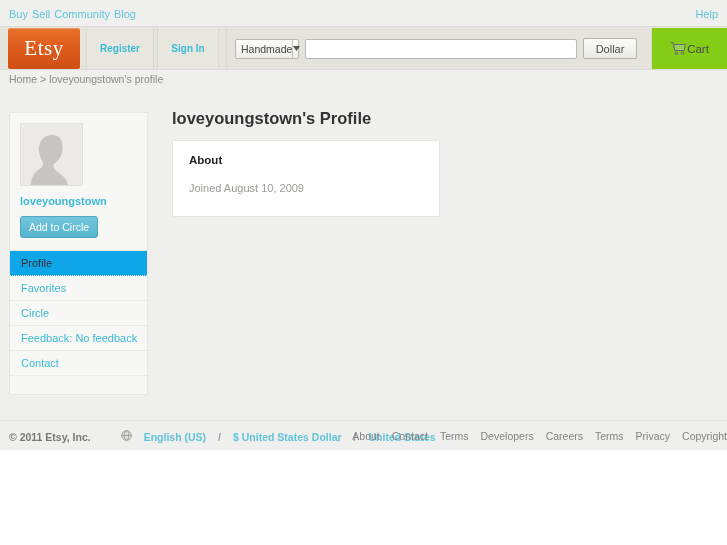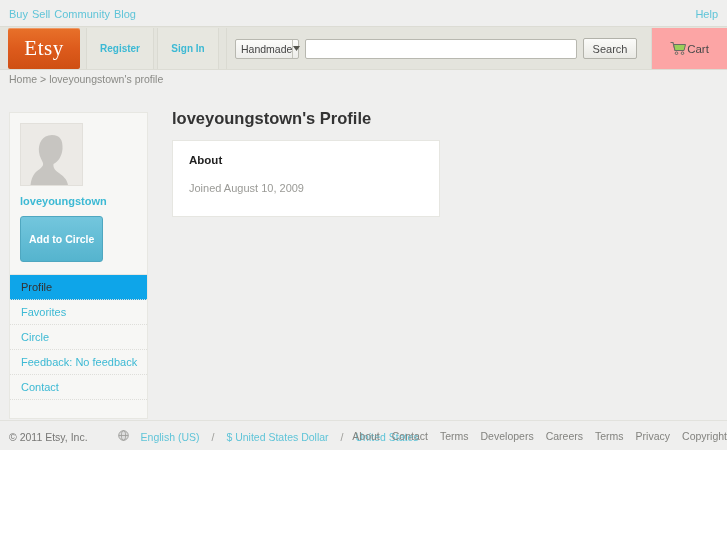--- a/index.html
+++ b/index.html
@@ -157,21 +157,21 @@
     font-family: "Liberation Sans", sans-serif;
     font-size: 11px;
     color: #4a4a4a;
     cursor: pointer;
     padding: 0;
   }
   .cart-btn {
     position: absolute;
     left: 651px; top: 1px;
     width: 76px; height: 41px;
-    background: #fca5a5;
+    background: #84cc16;
     border-left: 1px solid #dadad2;
     box-sizing: border-box;
     display: flex;
     align-items: center;
     justify-content: center;
     cursor: pointer;
   }
   .cart-label { font-size: 11.5px; color: #4a4a4a; }
 
   
@@ -226,22 +226,22 @@
     display: block;
   }
   .circle-btn {
     margin-top: 9px;
     display: inline-block;
     background: linear-gradient(to bottom, #73c6dd, #55b4ce);
     border: 1px solid #4fa7c0;
     border-radius: 3px;
     color: #ffffff;
     font-size: 10.5px;
-    font-weight: bold;
-    padding: 16px 8px;
+    font-weight: normal;
+    padding: 4px 8px;
     cursor: pointer;
     font-family: "Liberation Sans", sans-serif;
   }
   .side-nav {
     background: #f7f7f5;
     border: 1px solid #e7e7e2;
     box-sizing: border-box;
     padding-bottom: 18px;
   }
   .side-nav-item {
@@ -289,20 +289,21 @@
     border-top: 1px solid #e2e2dd;
     box-sizing: border-box;
   }
   .footer-left {
     position: absolute;
     left: 9px; top: 9px;
     display: flex;
     align-items: center;
     gap: 12px;
     white-space: nowrap;
+    font-weight: bold;
   }
   .copyright { font-size: 10.5px; color: #777775; margin-right: 18px; }
   .locale-link { font-size: 10.5px; color: #5fc4d8; text-decoration: none; }
   .locale-sep { font-size: 10.5px; color: #9c9c99; }
   .footer-right {
     position: absolute;
     right: 0px; top: 9px;
     display: flex;
     gap: 12px;
     white-space: nowrap;
@@ -347,21 +348,21 @@
     <div class="search-area">
       <div class="cat-select">
         <span class="cat-label">Handmade</span>
         <span class="cat-caret">
           <svg width="7" height="5" viewBox="0 0 7 5">
               <path d="M0 0 L7 0 L3.5 5 Z" fill="#55554e"></path>
             </svg>
         </span>
       </div>
       <input class="search-input" type="text" value="" placeholder="" style="">
-      <button class="search-btn">Search</button>
+      <button class="search-btn">Dollar</button>
     </div>
 
     <div class="cart-btn">
       <span>
         <svg width="17" height="14" viewBox="0 0 17 14">
           <path d="M0.5 1.5 L3 1.5 L5 9.5 L14 9.5" fill="none" stroke="#6b6b64" stroke-width="1.1"></path>
           <path d="M3.6 3.5 L15.5 3.5 L14 9.5 L5 9.5 Z" fill="#9ace5a" stroke="#6b6b64" stroke-width="1"></path>
           <circle cx="6.5" cy="12.2" r="1.3" fill="none" stroke="#6b6b64" stroke-width="1"></circle>
           <circle cx="12.5" cy="12.2" r="1.3" fill="none" stroke="#6b6b64" stroke-width="1"></circle>
         </svg>

